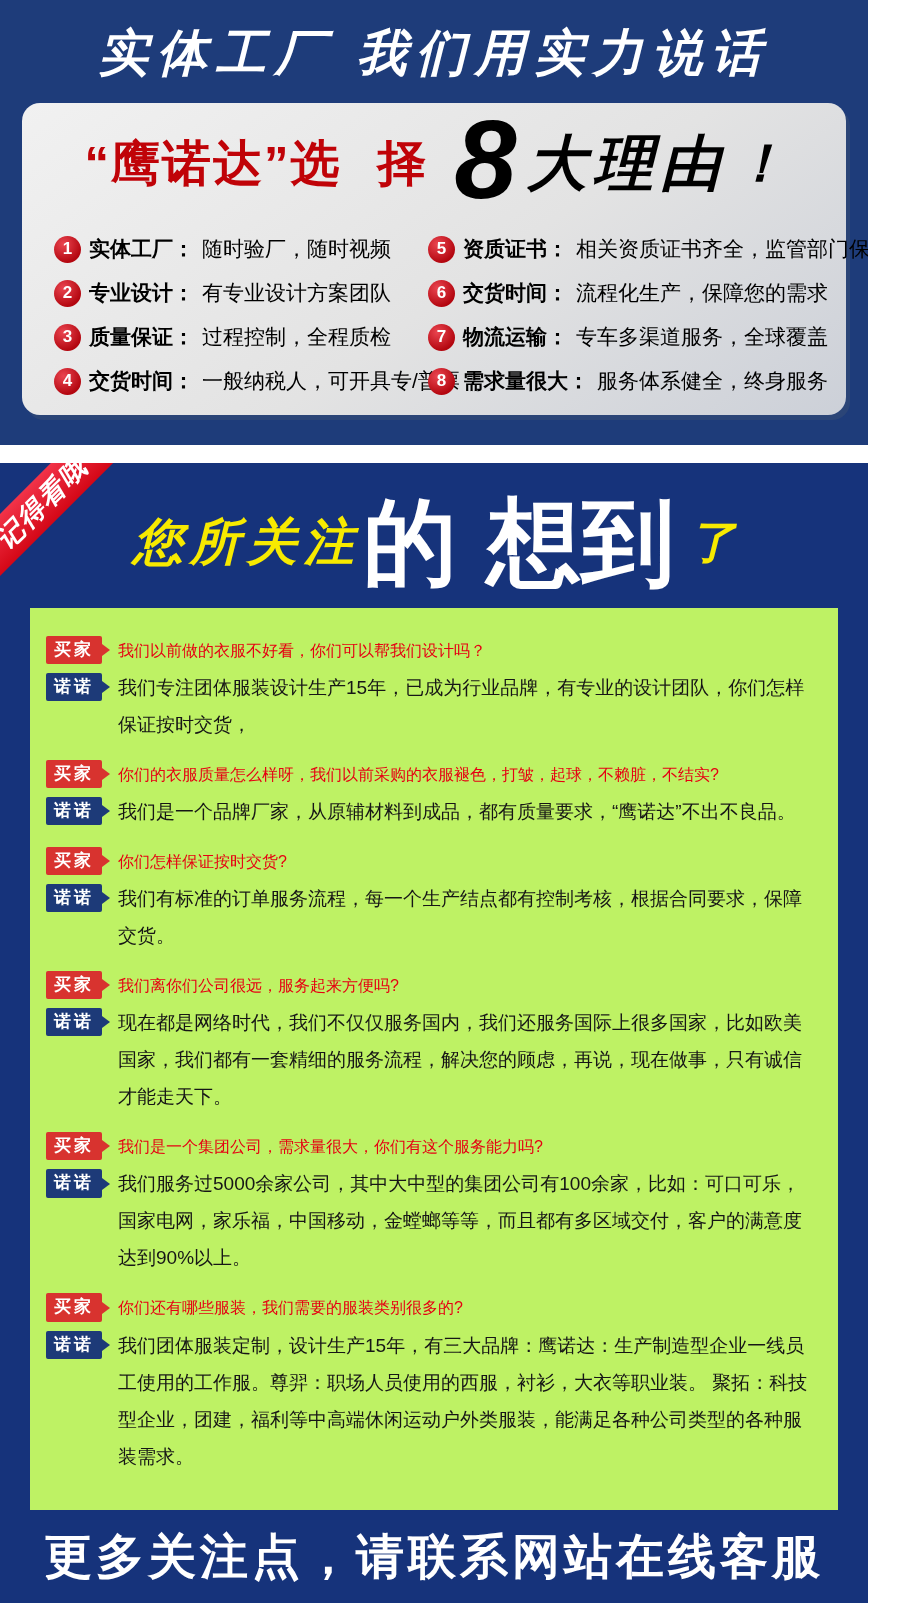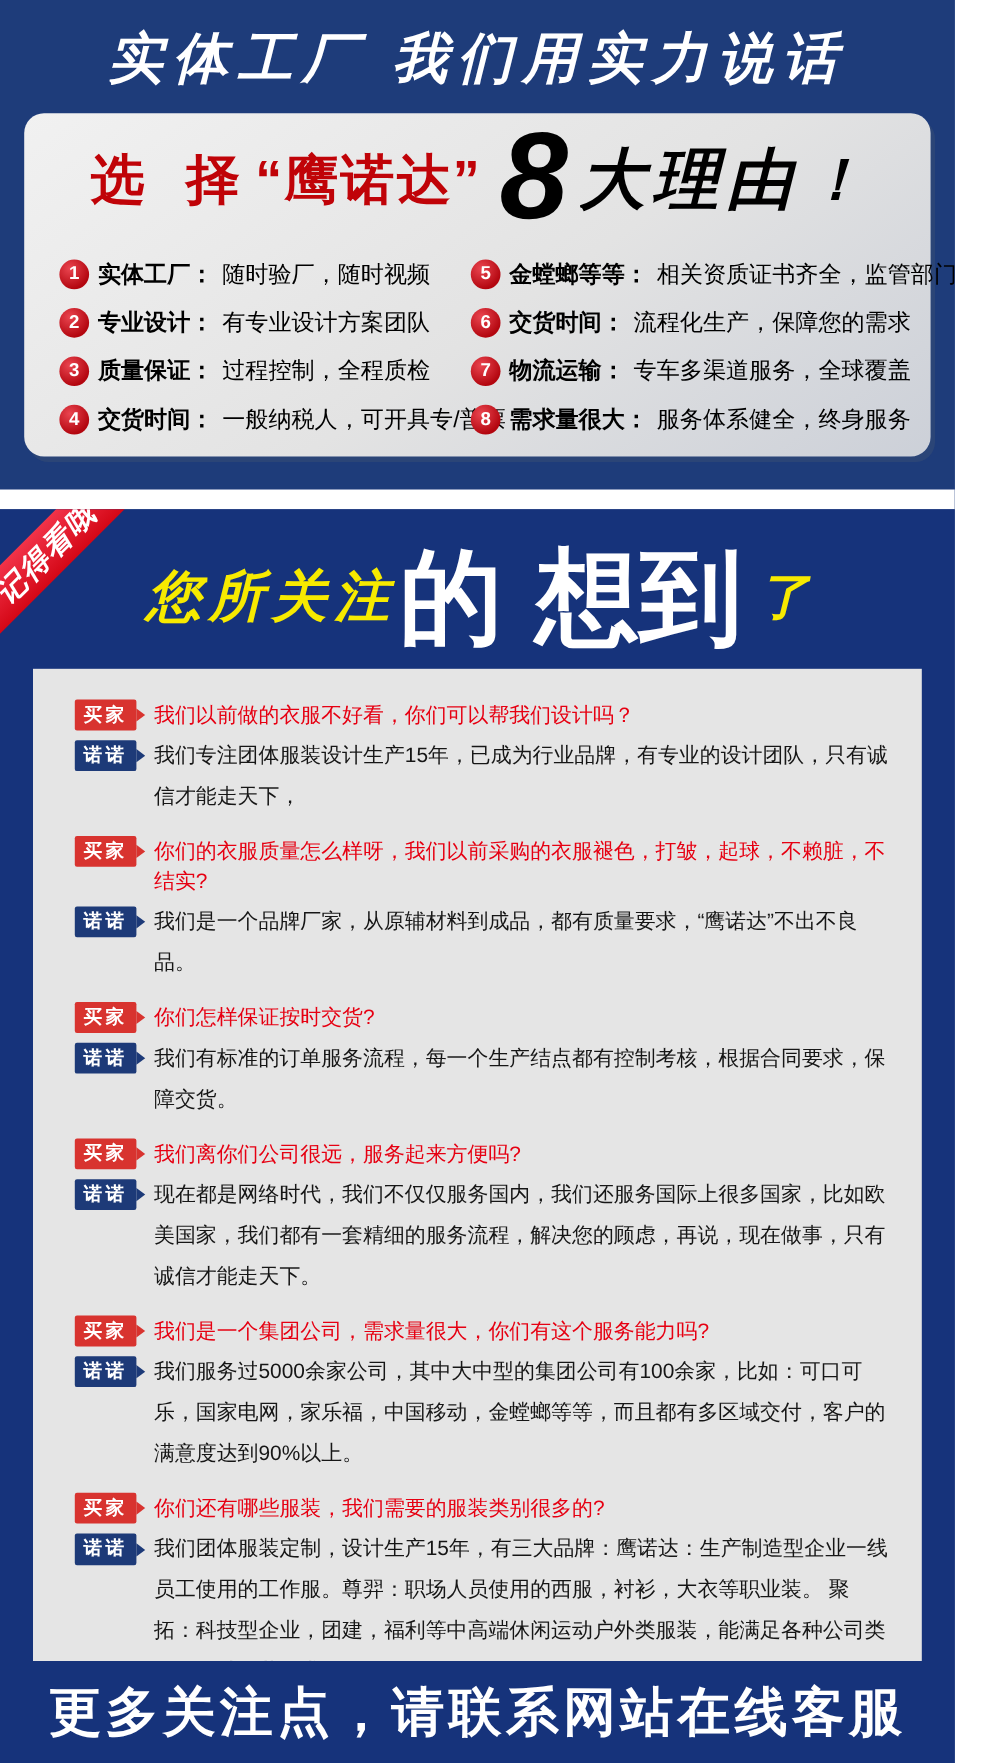--- a/index.html
+++ b/index.html
@@ -38,52 +38,52 @@
           background:linear-gradient(180deg,#f23349,#d40716);transform:rotate(-45deg);
           display:flex;align-items:center;justify-content:center;color:#fff;
           font-weight:bold;font-style:italic;font-size:27px;letter-spacing:2px;white-space:nowrap;}
   .headline{display:flex;align-items:center;white-space:nowrap;padding-top:14px;}
   .hl-y{color:#f7ea00;font-size:50px;font-weight:bold;font-style:italic;letter-spacing:7px;}
   .hl-w{color:#fff;font-size:94px;font-weight:900;line-height:1;margin:0 2px;}
   .hl-gap{margin-right:28px;}
   .hl-last{color:#f7ea00;font-size:46px;font-weight:bold;font-style:italic;margin-left:12px;}
 
   
-  .panel{flex:none;height:902px;margin:0 30px;background:#e5e5e5;box-sizing:border-box;
-         padding:28px 30px 0 38px;overflow:hidden;}
+  .panel{flex:none;height:902px;margin:0 30px;background:#bef264;box-sizing:border-box;
+         padding:28px 30px 0 16px;overflow:hidden;}
   .pair{margin-bottom:17px;}
   .q-row,.a-row{display:flex;align-items:flex-start;gap:16px;}
   .q-row{margin-bottom:9px;}
   .tag{flex:none;position:relative;color:#fff;font-weight:bold;font-size:17px;
        padding:3px 8px;line-height:1.3;letter-spacing:3px;border-radius:2px;}
   .tag::after{content:"";position:absolute;right:-8px;top:50%;margin-top:-6px;
               border-top:6px solid transparent;border-bottom:6px solid transparent;border-left:8px solid #000;}
   .tag-buyer{background:#d8332f;}
   .tag-buyer::after{border-left-color:#d8332f;}
   .tag-seller{background:#1d3a78;text-align:right;}
   .tag-seller::after{border-left-color:#1d3a78;}
-  .q-text{color:#e60012;font-size:19px;line-height:27px;padding-top:1px;font-weight:500;}
+  .q-text{color:#e60012;font-size:16px;line-height:27px;padding-top:1px;font-weight:500;}
   .a-text{color:#161616;font-size:19px;line-height:37px;margin-top:-4px;}
 
   
   .footer{flex:1;display:flex;align-items:center;justify-content:center;color:#fff;
           font-size:48px;font-weight:bold;letter-spacing:4px;white-space:nowrap;}
 </style>
 </head>
 <body>
 
 <div class="page">
 
   <section class="top">
     <div class="banner">实体工厂 我们用实力说话</div>
 
     <div class="gray-box">
       <div class="title-row">
+        <span class="t-red t-brand">“鹰诺达”</span>
         <span class="t-red">选 择</span>
-        <span class="t-red t-brand">“鹰诺达”</span>
         <span class="t-8">8</span>
         <span class="t-black">大理由</span>
         <span class="t-bang">！</span>
       </div>
 
       <div class="reasons">
         <div class="reason">
           <span class="num">1</span>
           <span class="r-label">实体工厂：</span>
           <span class="r-text">随时验厂，随时视频</span>
@@ -98,21 +98,21 @@
           <span class="r-label">质量保证：</span>
           <span class="r-text">过程控制，全程质检</span>
         </div>
         <div class="reason">
           <span class="num">4</span>
           <span class="r-label">交货时间：</span>
           <span class="r-text">一般纳税人，可开具专/普票</span>
         </div>
         <div class="reason">
           <span class="num">5</span>
-          <span class="r-label">金螳螂等等：</span>
+          <span class="r-label">资质证书：</span>
           <span class="r-text">相关资质证书齐全，监管部门保障</span>
         </div>
         <div class="reason">
           <span class="num">6</span>
           <span class="r-label">交货时间：</span>
           <span class="r-text">流程化生产，保障您的需求</span>
         </div>
         <div class="reason">
           <span class="num">7</span>
           <span class="r-label">物流运输：</span>
@@ -142,21 +142,21 @@
 
     <div class="panel">
 
       <div class="pair">
         <div class="q-row">
           <span class="tag tag-buyer">买家</span>
           <div class="q-text">我们以前做的衣服不好看，你们可以帮我们设计吗？</div>
         </div>
         <div class="a-row">
           <span class="tag tag-seller">诺诺</span>
-          <div class="a-text">我们专注团体服装设计生产15年，已成为行业品牌，有专业的设计团队，只有诚信才能走天下，</div>
+          <div class="a-text">我们专注团体服装设计生产15年，已成为行业品牌，有专业的设计团队，你们怎样保证按时交货，</div>
         </div>
       </div>
 
       <div class="pair">
         <div class="q-row">
           <span class="tag tag-buyer">买家</span>
           <div class="q-text">你们的衣服质量怎么样呀，我们以前采购的衣服褪色，打皱，起球，不赖脏，不结实?</div>
         </div>
         <div class="a-row">
           <span class="tag tag-seller">诺诺</span>

